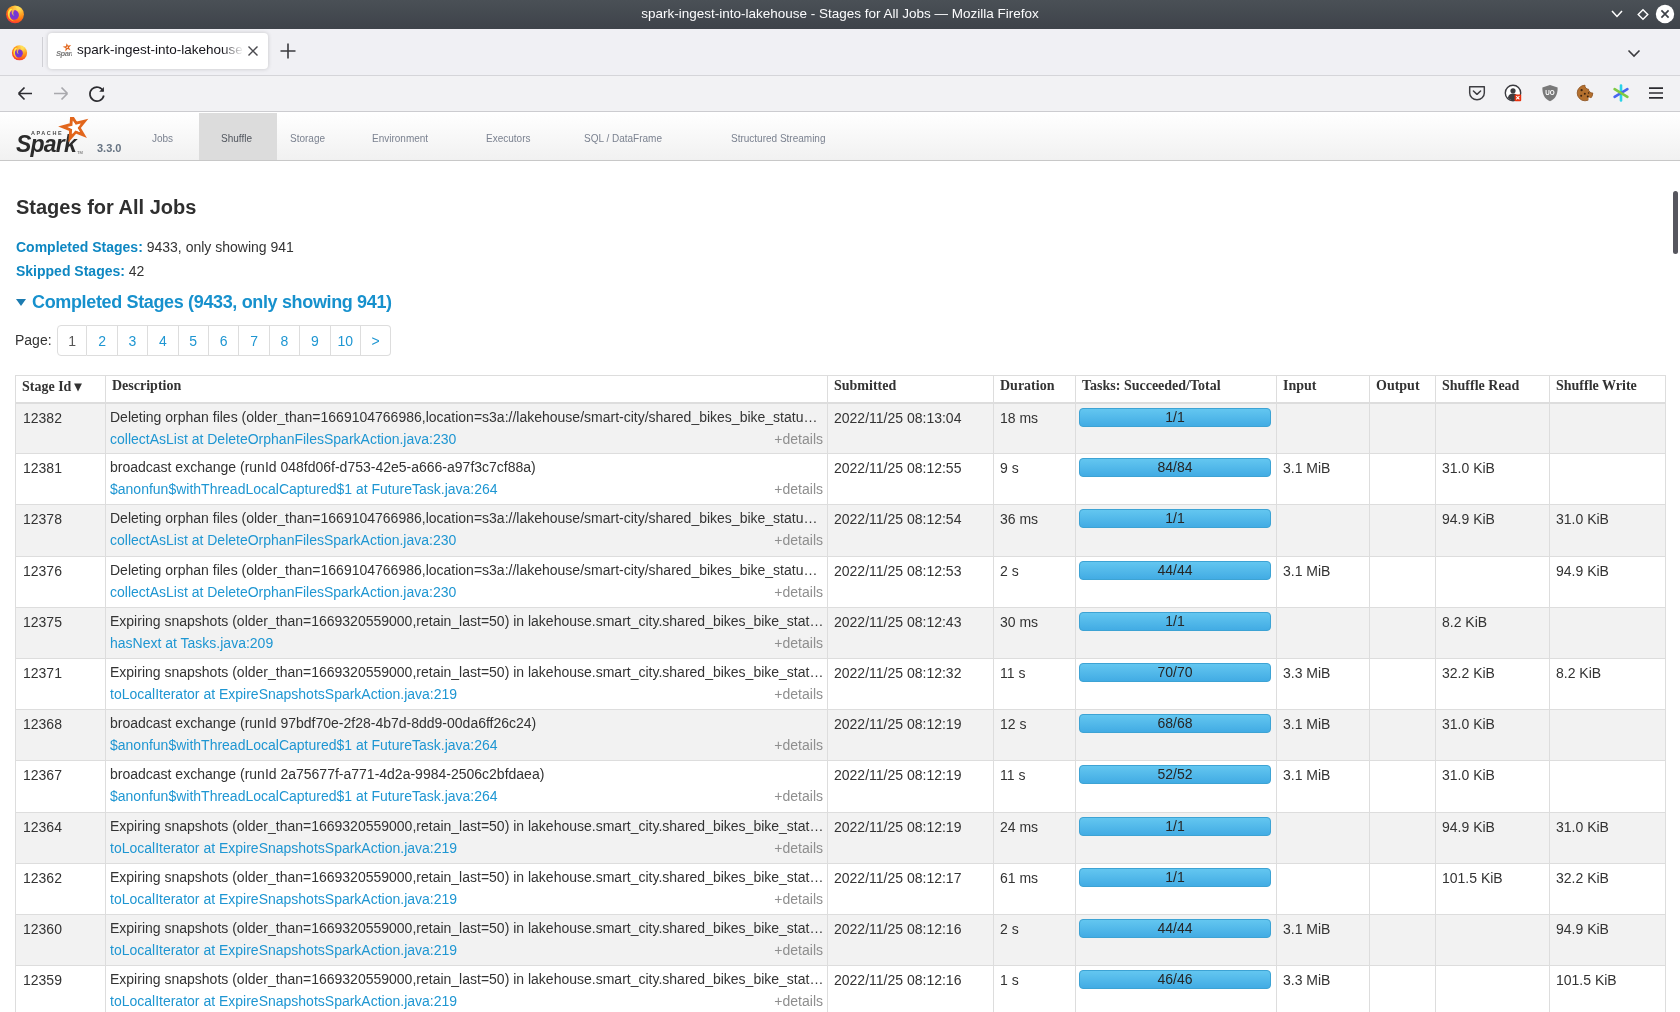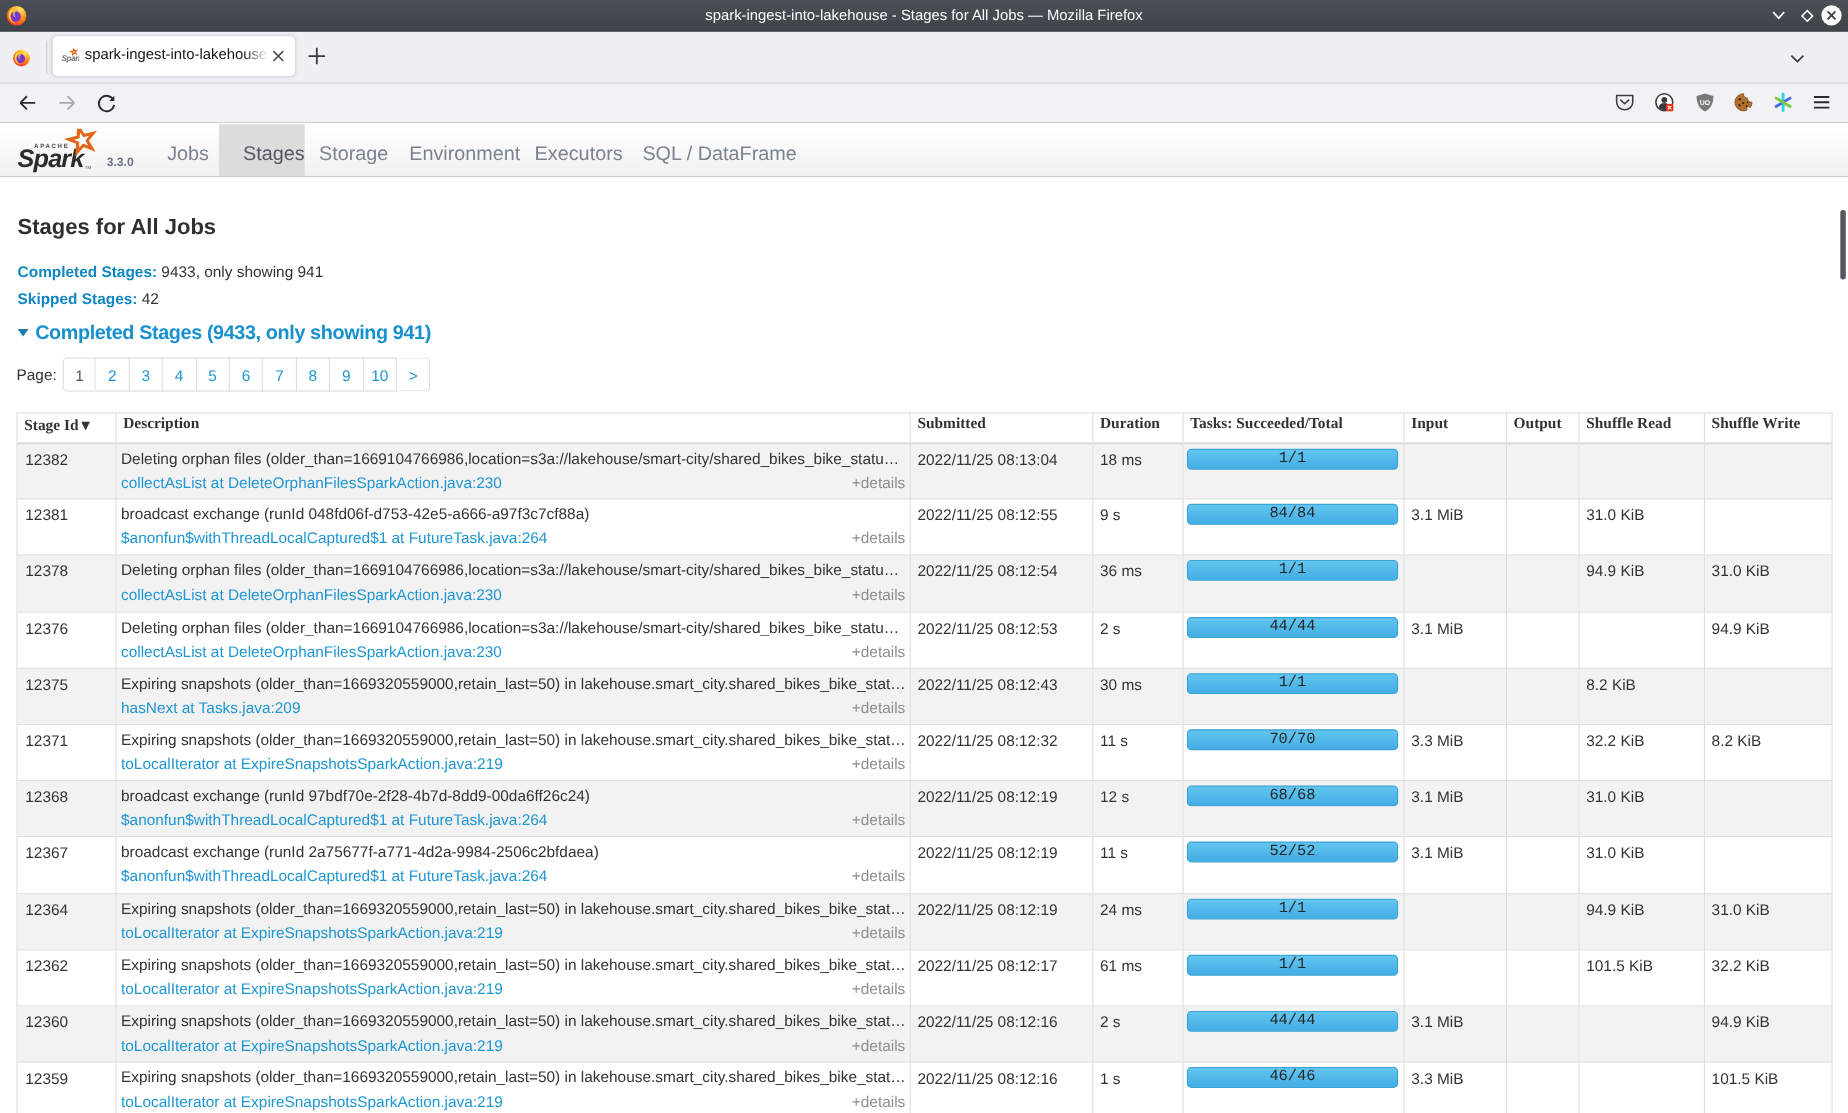--- a/index.html
+++ b/index.html
@@ -28,21 +28,21 @@
 #urltext { position:absolute; left:59px; top:7px; font-size:14px; color:#15141a; }
 #urltext .dim { color:#15141a; opacity:0.62; }
 #urlstar { position:absolute; right:10px; top:6px; width:18px; height:18px; }
 .tbicon { position:absolute; top:8px; width:18px; height:18px; }
 
 
 #page { position:absolute; left:0; top:112px; width:1680px; height:900px; background:#fff; }
 #sparknav { position:absolute; left:0; top:1px; width:1680px; height:48px; background:linear-gradient(#ffffff,#f1f1f1); border-bottom:1px solid #c8c8c8; }
 #sparklogo { position:absolute; left:14px; top:4px; }
 #sparkver { position:absolute; left:97px; top:30px; font-size:11px; line-height:1; font-weight:bold; color:#677483; }
-.nitem { position:absolute; top:0; height:48px; line-height:52px; font-size:18px; color:#7b8290; }
+.nitem { position:absolute; top:0; height:48px; line-height:52px; font-size:10px; color:#7b8290; }
 #nactive { position:absolute; left:199px; top:0; width:78px; height:47px; background:#dcdcdc; }
 #napp { position:absolute; right:16px; top:0; height:48px; line-height:52px; font-size:15px; color:#555a61; }
 #napp b { font-weight:bold; }
 
 h2 { position:absolute; left:16px; font-size:20px; font-weight:bold; color:#2f2f2f; line-height:1; }
 .slink { position:absolute; font-size:14px; line-height:1; color:#333; }
 .slink b { color:#0e87c2; }
 #h4c { position:absolute; left:16px; font-size:18px; letter-spacing:-0.35px; font-weight:bold; color:#1791cd; line-height:1; }
 #h4c .caret { display:inline-block; width:0; height:0; border-left:5.8px solid transparent; border-right:5.8px solid transparent; border-top:7.2px solid #1c7bb0; margin-right:6px; vertical-align:1.5px; }
 
@@ -65,21 +65,21 @@
 #tbl col.c7 { width:66px; } #tbl col.c8 { width:114px; } #tbl col.c9 { width:116px; }
 #tbl th { border:1px solid #ddd; border-bottom:2px solid #ddd; text-align:left; font-weight:bold; vertical-align:top; padding:2px 6px 0 6px; height:27px;font-family:Liberation Serif, serif; }
 #tbl td { border:1px solid #ddd; vertical-align:top; padding:6px 6px 0 6px; height:51.2px; overflow:hidden; }
 #tbl td.c-id { padding-left:7px; }
 #tbl td.c-desc { padding-left:4px; padding-right:4px; }
 #tbl tr.odd td { background:#f2f2f2; }
 #tbl a { color:#1e96d2; text-decoration:none; }
 .d1 { white-space:nowrap; overflow:hidden; text-overflow:ellipsis; width:714px; line-height:15px; }
 .d2 { margin-top:7px; line-height:15px; position:relative; }
 .d2 .pd { position:absolute; right:0; top:0; color:#8e8e8e; }
-td.c-bar { padding:4px 5px 0 3px !important;font-family:Liberation Mono, monospace; }
+td.c-bar { padding:4px 5px 0 3px !important; }
 .bar { height:19px; border:1px solid #3da3d4; border-radius:4px; background:linear-gradient(#63c6f0,#42ace4); text-align:center; font-size:14px; line-height:17.5px; color:#262626; }
 
 #scrollbar { position:absolute; left:1673px; top:191px; width:5px; height:63px; background:#56565e; border-radius:2.5px; }
 </style>
 </head>
 <body>
 
 <div id="titlebar">
   <div id="fflogo1"><svg viewBox="0 0 32 32">
 <defs>
@@ -211,25 +211,26 @@
     <div id="nactive"></div>
     <div id="sparklogo"><svg width="95" height="52" viewBox="0 0 95 52">
 <text x="17" y="17.5" font-family="Liberation Sans" font-weight="bold" font-size="5.5" letter-spacing="1.55" fill="#4a4a4a">APACHE</text>
 <text x="2" y="34.5" font-family="Liberation Sans" font-style="italic" font-weight="bold" font-size="23" letter-spacing="-0.8" fill="#2b2b2b">Spark</text>
 <text x="63" y="37" font-family="Liberation Sans" font-size="4" fill="#555">TM</text>
 <path d="M57.6 -0.9 L62.2 6.2 L70.5 4.2 L65.1 10.8 L69.5 18.1 L61.6 15.0 L56.1 21.4 L56.6 12.9 L48.7 9.7 L57.0 7.5 Z" fill="none" stroke="#e2661c" stroke-width="2.9" stroke-linejoin="miter"></path>
 <path d="M59.3 4.4 L61.9 8.4 L66.5 7.3 L63.4 11.0 L66.0 15.0 L61.5 13.3 L58.4 16.9 L58.7 12.2 L54.3 10.3 L58.9 9.2 Z" fill="#fff"></path>
 </svg></div>
     <div id="sparkver">3.3.0</div>
     <div class="nitem" style="left:152px;">Jobs</div>
-    <div class="nitem" style="left:221px;color:#52575f;">Stages</div>
+    <div class="nitem" style="left:221px;color:#52575f;">Shuffle</div>
     <div class="nitem" style="left:290px;">Storage</div>
     <div class="nitem" style="left:372px;">Environment</div>
     <div class="nitem" style="left:486px;text-align:center;">Executors</div>
     <div class="nitem" style="left:584px;">SQL / DataFrame</div>
+    <div class="nitem" style="left:731px;">Structured Streaming</div>
   </div>
 
   <h2 style="top:85px;">Stages for All Jobs</h2>
   <div class="slink" style="left:16px; top:128px;"><b>Completed Stages:</b> 9433, only showing 941</div>
   <div class="slink" style="left:16px; top:152px;"><b>Skipped Stages:</b> 42</div>
   <div id="h4c" style="top:180.5px;"><span class="caret"></span>Completed Stages (9433, only showing 941)</div>
 
   <div id="pagelabel" style="top:220px;">Page:</div>
   <div id="pagination" style="top:213px;">
     <div class="pg first cur">1</div>

